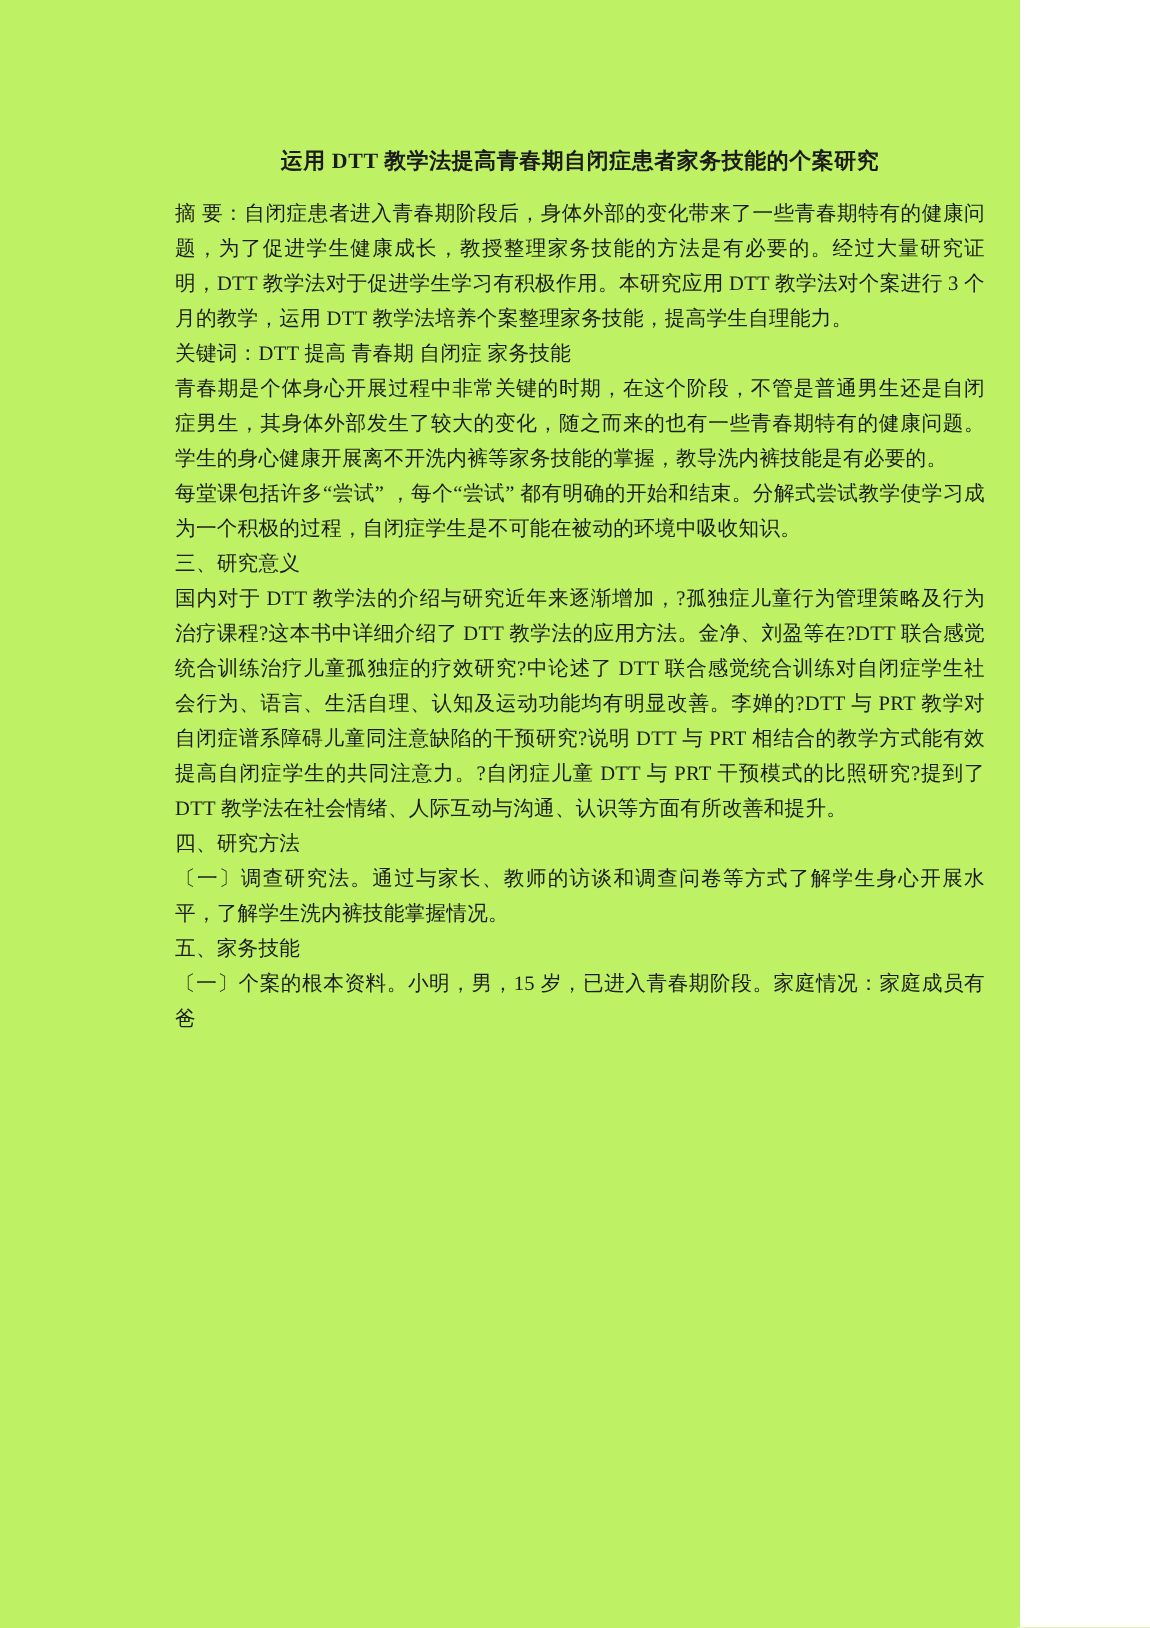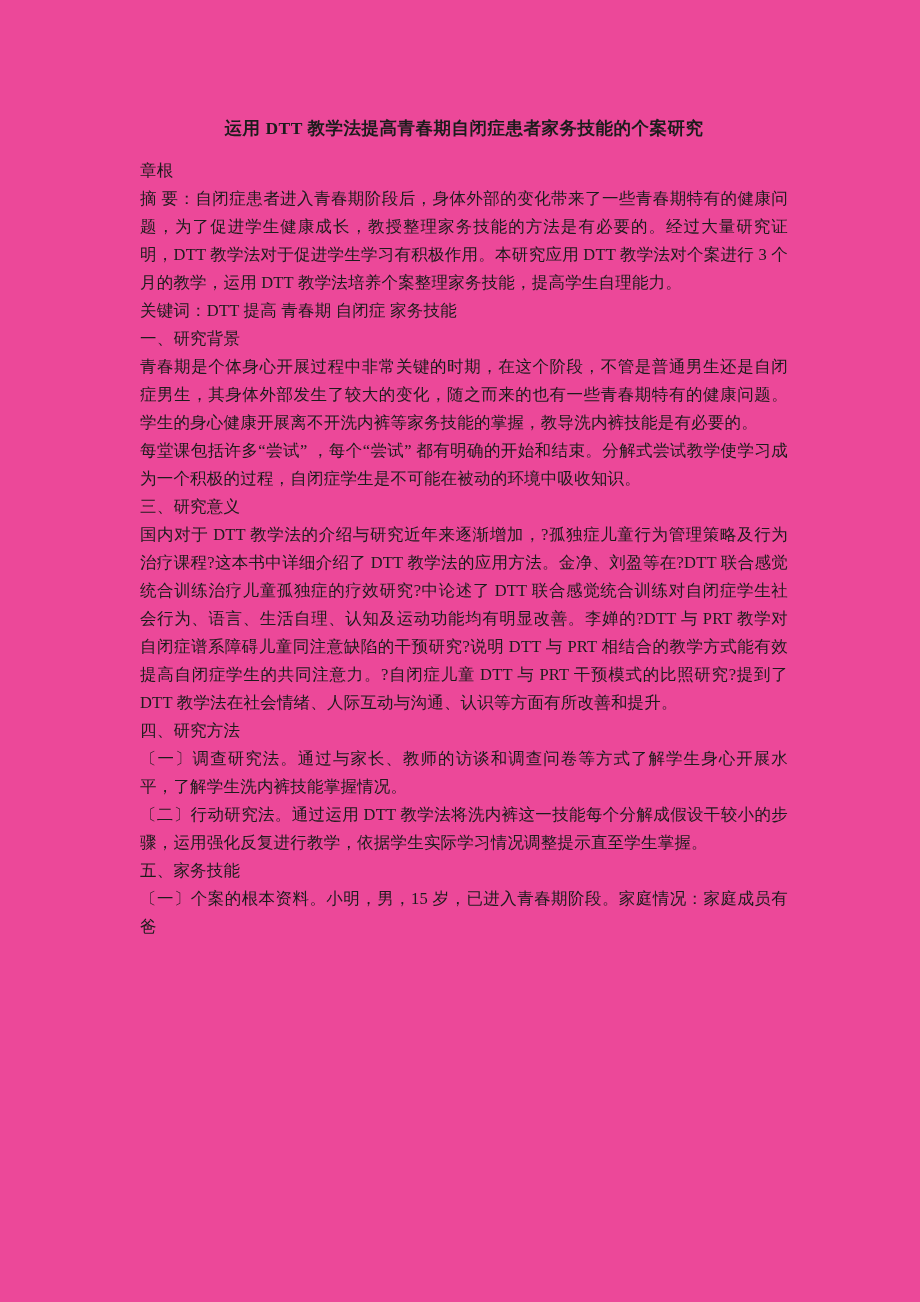--- a/index.html
+++ b/index.html
@@ -12,23 +12,23 @@
     background: #ffffff;
     position: relative;
     font-family: "Liberation Serif", "DejaVu Serif", serif;
     color: #1c1c1c;
     overflow: hidden;
   }
   .page {
     position: absolute;
     left: 0;
     top: 0;
-    width: 920px;
+    width: 816px;
     height: 1302px;
-    background: #ec4899;
+    background: #bef264;
   }
   .content {
     position: absolute;
     left: 140px;
     top: 114px;
     width: 648px;
   }
   .doc-title {
     font-size: 17.5px;
     font-weight: bold;
@@ -50,29 +50,26 @@
   .para.author {
     text-align: left;
   }
 </style>
 </head>
 <body>
 
 <div class="page">
   <div class="content">
     <h1 class="doc-title">运用 DTT 教学法提高青春期自闭症患者家务技能的个案研究</h1>
-    <p class="para author">章根</p>
     <div id="paragraphs">
         <p class="para">摘 要：自闭症患者进入青春期阶段后，身体外部的变化带来了一些青春期特有的健康问题，为了促进学生健康成长，教授整理家务技能的方法是有必要的。经过大量研究证明，DTT 教学法对于促进学生学习有积极作用。本研究应用 DTT 教学法对个案进行 3 个月的教学，运用 DTT 教学法培养个案整理家务技能，提高学生自理能力。</p>
         <p class="para">关键词：DTT 提高 青春期 自闭症 家务技能</p>
-        <p class="para heading">一、研究背景</p>
         <p class="para">青春期是个体身心开展过程中非常关键的时期，在这个阶段，不管是普通男生还是自闭症男生，其身体外部发生了较大的变化，随之而来的也有一些青春期特有的健康问题。学生的身心健康开展离不开洗内裤等家务技能的掌握，教导洗内裤技能是有必要的。</p>
         <p class="para">每堂课包括许多“尝试” ，每个“尝试” 都有明确的开始和结束。分解式尝试教学使学习成为一个积极的过程，自闭症学生是不可能在被动的环境中吸收知识。</p>
         <p class="para heading">三、研究意义</p>
         <p class="para">国内对于 DTT 教学法的介绍与研究近年来逐渐增加，?孤独症儿童行为管理策略及行为治疗课程?这本书中详细介绍了 DTT 教学法的应用方法。金净、刘盈等在?DTT 联合感觉统合训练治疗儿童孤独症的疗效研究?中论述了 DTT 联合感觉统合训练对自闭症学生社会行为、语言、生活自理、认知及运动功能均有明显改善。李婵的?DTT 与 PRT 教学对自闭症谱系障碍儿童同注意缺陷的干预研究?说明 DTT 与 PRT 相结合的教学方式能有效提高自闭症学生的共同注意力。?自闭症儿童 DTT 与 PRT 干预模式的比照研究?提到了 DTT 教学法在社会情绪、人际互动与沟通、认识等方面有所改善和提升。</p>
         <p class="para heading">四、研究方法</p>
         <p class="para">〔一〕调查研究法。通过与家长、教师的访谈和调查问卷等方式了解学生身心开展水平，了解学生洗内裤技能掌握情况。</p>
-        <p class="para">〔二〕行动研究法。通过运用 DTT 教学法将洗内裤这一技能每个分解成假设干较小的步骤，运用强化反复进行教学，依据学生实际学习情况调整提示直至学生掌握。</p>
         <p class="para heading">五、家务技能</p>
         <p class="para">〔一〕个案的根本资料。小明，男，15 岁，已进入青春期阶段。家庭情况：家庭成员有爸</p>
       </div>
   </div>
 </div>
 
 </body></html>

